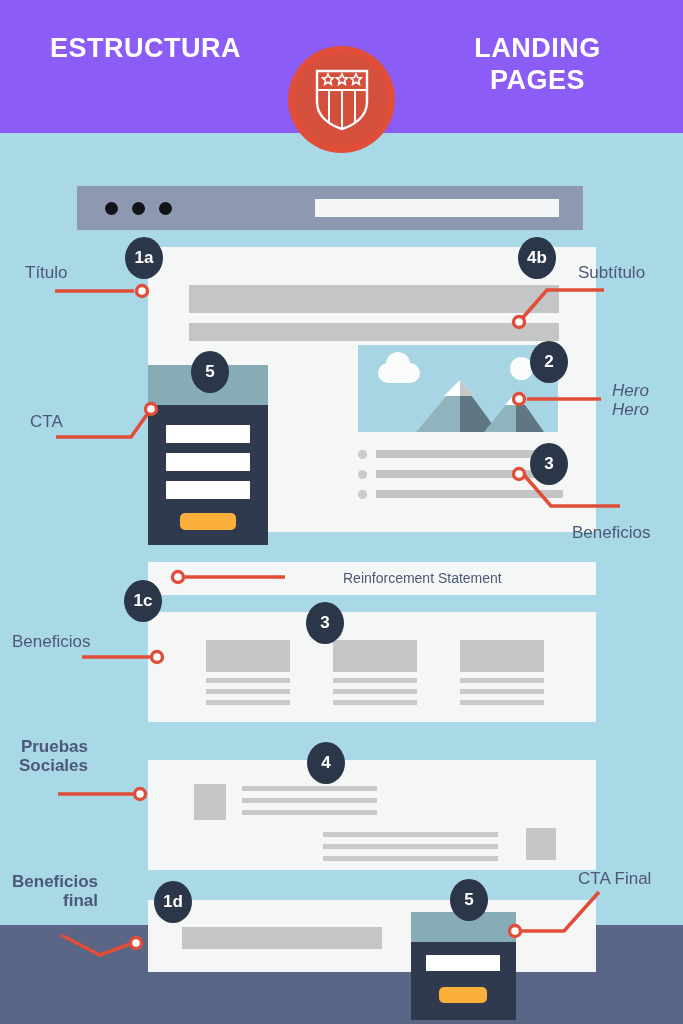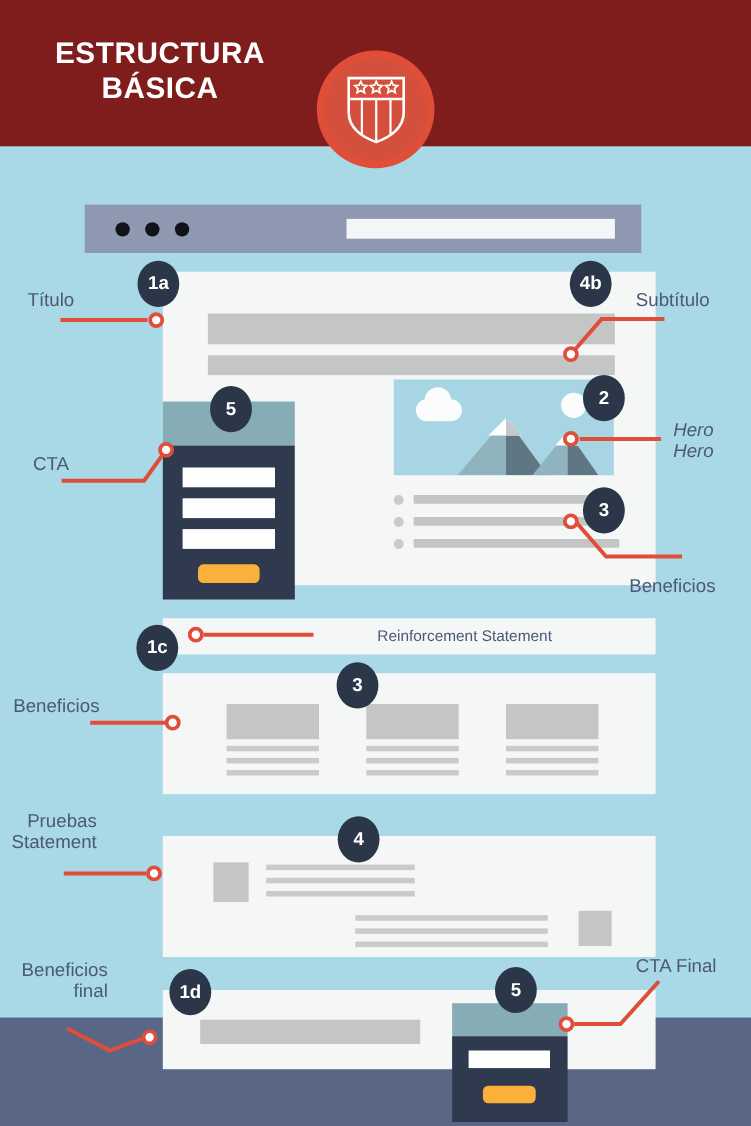--- a/index.html
+++ b/index.html
@@ -12,21 +12,21 @@
     position: relative;
     width: 683px; height: 1024px;
     background: #a9d8e6;
     overflow: hidden;
   }
 
   
   .header {
     position: absolute; left: 0; top: 0;
     width: 683px; height: 133px;
-    background: #7f1d1d;
+    background: #8b5cf6;
   }
   .head-title {
     position: absolute;
     color: #ffffff;
     font-weight: bold;
     font-size: 27px;
     line-height: 32px;
     letter-spacing: 0.5px;
     text-align: center;
   }
@@ -187,36 +187,39 @@
   }
 
   
   .lbl {
     position: absolute;
     color: #4c5876;
     font-size: 17px;
     line-height: 19px;
     z-index: 30;
   }
-  .lbl.r { text-align: right; }
+  .lbl.r { text-align: right; font-weight: bold; }
 
   
   #connectors { position: absolute; left: 0; top: 0; width: 683px; height: 1024px; z-index: 35; pointer-events: none; }
   #connectors path, #connectors line { stroke: #e04e39; stroke-width: 3.6; fill: none; }
   #connectors circle { stroke: #e04e39; stroke-width: 3.4; fill: #ffffff; }
 </style>
 </head>
 <body>
 
 <div id="stage">
 
   <div class="header">
     <div class="head-title left">
       <div>ESTRUCTURA</div>
-      <div>BÁSICA</div>
+    </div>
+    <div class="head-title right">
+      <div>LANDING</div>
+      <div>PAGES</div>
     </div>
   </div>
 
   <div class="badge-emblem">
     <div class="inner-ring"></div>
     <svg width="56" height="64" viewBox="0 0 56 64">
       <path d="M3 3 H53 V34 C53 48 41 57 28 61 C15 57 3 48 3 34 Z" fill="none" stroke="#ffffff" stroke-width="2.4"></path>
       <line x1="3" y1="22" x2="53" y2="22" stroke="#ffffff" stroke-width="2.2"></line>
       <line x1="15" y1="22" x2="15" y2="54" stroke="#ffffff" stroke-width="2"></line>
       <line x1="28" y1="22" x2="28" y2="60" stroke="#ffffff" stroke-width="2"></line>
@@ -326,38 +329,38 @@
       <span class="cta-field" style="left:15px; top:13px; width:74px; height:16px;"></span>
       <span class="cta-btn" style="position:absolute; left:28px; top:45px; width:48px; height:16px;"></span>
     </div>
   </div>
 
   <div class="num" style="left:125px; top:237px;">1a</div>
   <div class="num" style="left:518px; top:237px;">4b</div>
   <div class="num" style="left:191px; top:351px;">5</div>
   <div class="num" style="left:530px; top:341px;">2</div>
   <div class="num" style="left:530px; top:443px;">3</div>
-  <div class="num" style="left:124px; top:568px;">1c</div>
+  <div class="num" style="left:124px; top:580px;">1c</div>
   <div class="num" style="left:306px; top:602px;">3</div>
   <div class="num" style="left:307px; top:742px;">4</div>
   <div class="num" style="left:154px; top:881px;">1d</div>
   <div class="num" style="left:450px; top:879px;">5</div>
 
   <div class="lbl" style="left:25px; top:263px; width:90px;">Título</div>
   <div class="lbl" style="left:578px; top:263px; width:100px;">Subtítulo</div>
   <div class="lbl" style="left:30px; top:412px; width:90px;">CTA</div>
   <div class="lbl" style="left:612px; top:381px; width:70px;font-style:italic;">
     <div>Hero</div>
     <div>Hero</div>
   </div>
   <div class="lbl" style="left:572px; top:523px; width:105px;">Beneficios</div>
   <div class="lbl" style="left:12px; top:632px; width:100px;">Beneficios</div>
   <div class="lbl r" style="left:0px; top:737px; width:88px;">
     <div>Pruebas</div>
-    <div>Statement</div>
+    <div>Sociales</div>
   </div>
   <div class="lbl r" style="left:0px; top:872px; width:98px;">
     <div>Beneficios</div>
     <div>final</div>
   </div>
   <div class="lbl" style="left:578px; top:869px; width:100px;">CTA Final</div>
 
   <svg id="connectors">
 
     <line x1="55" y1="291" x2="134" y2="291"></line>

